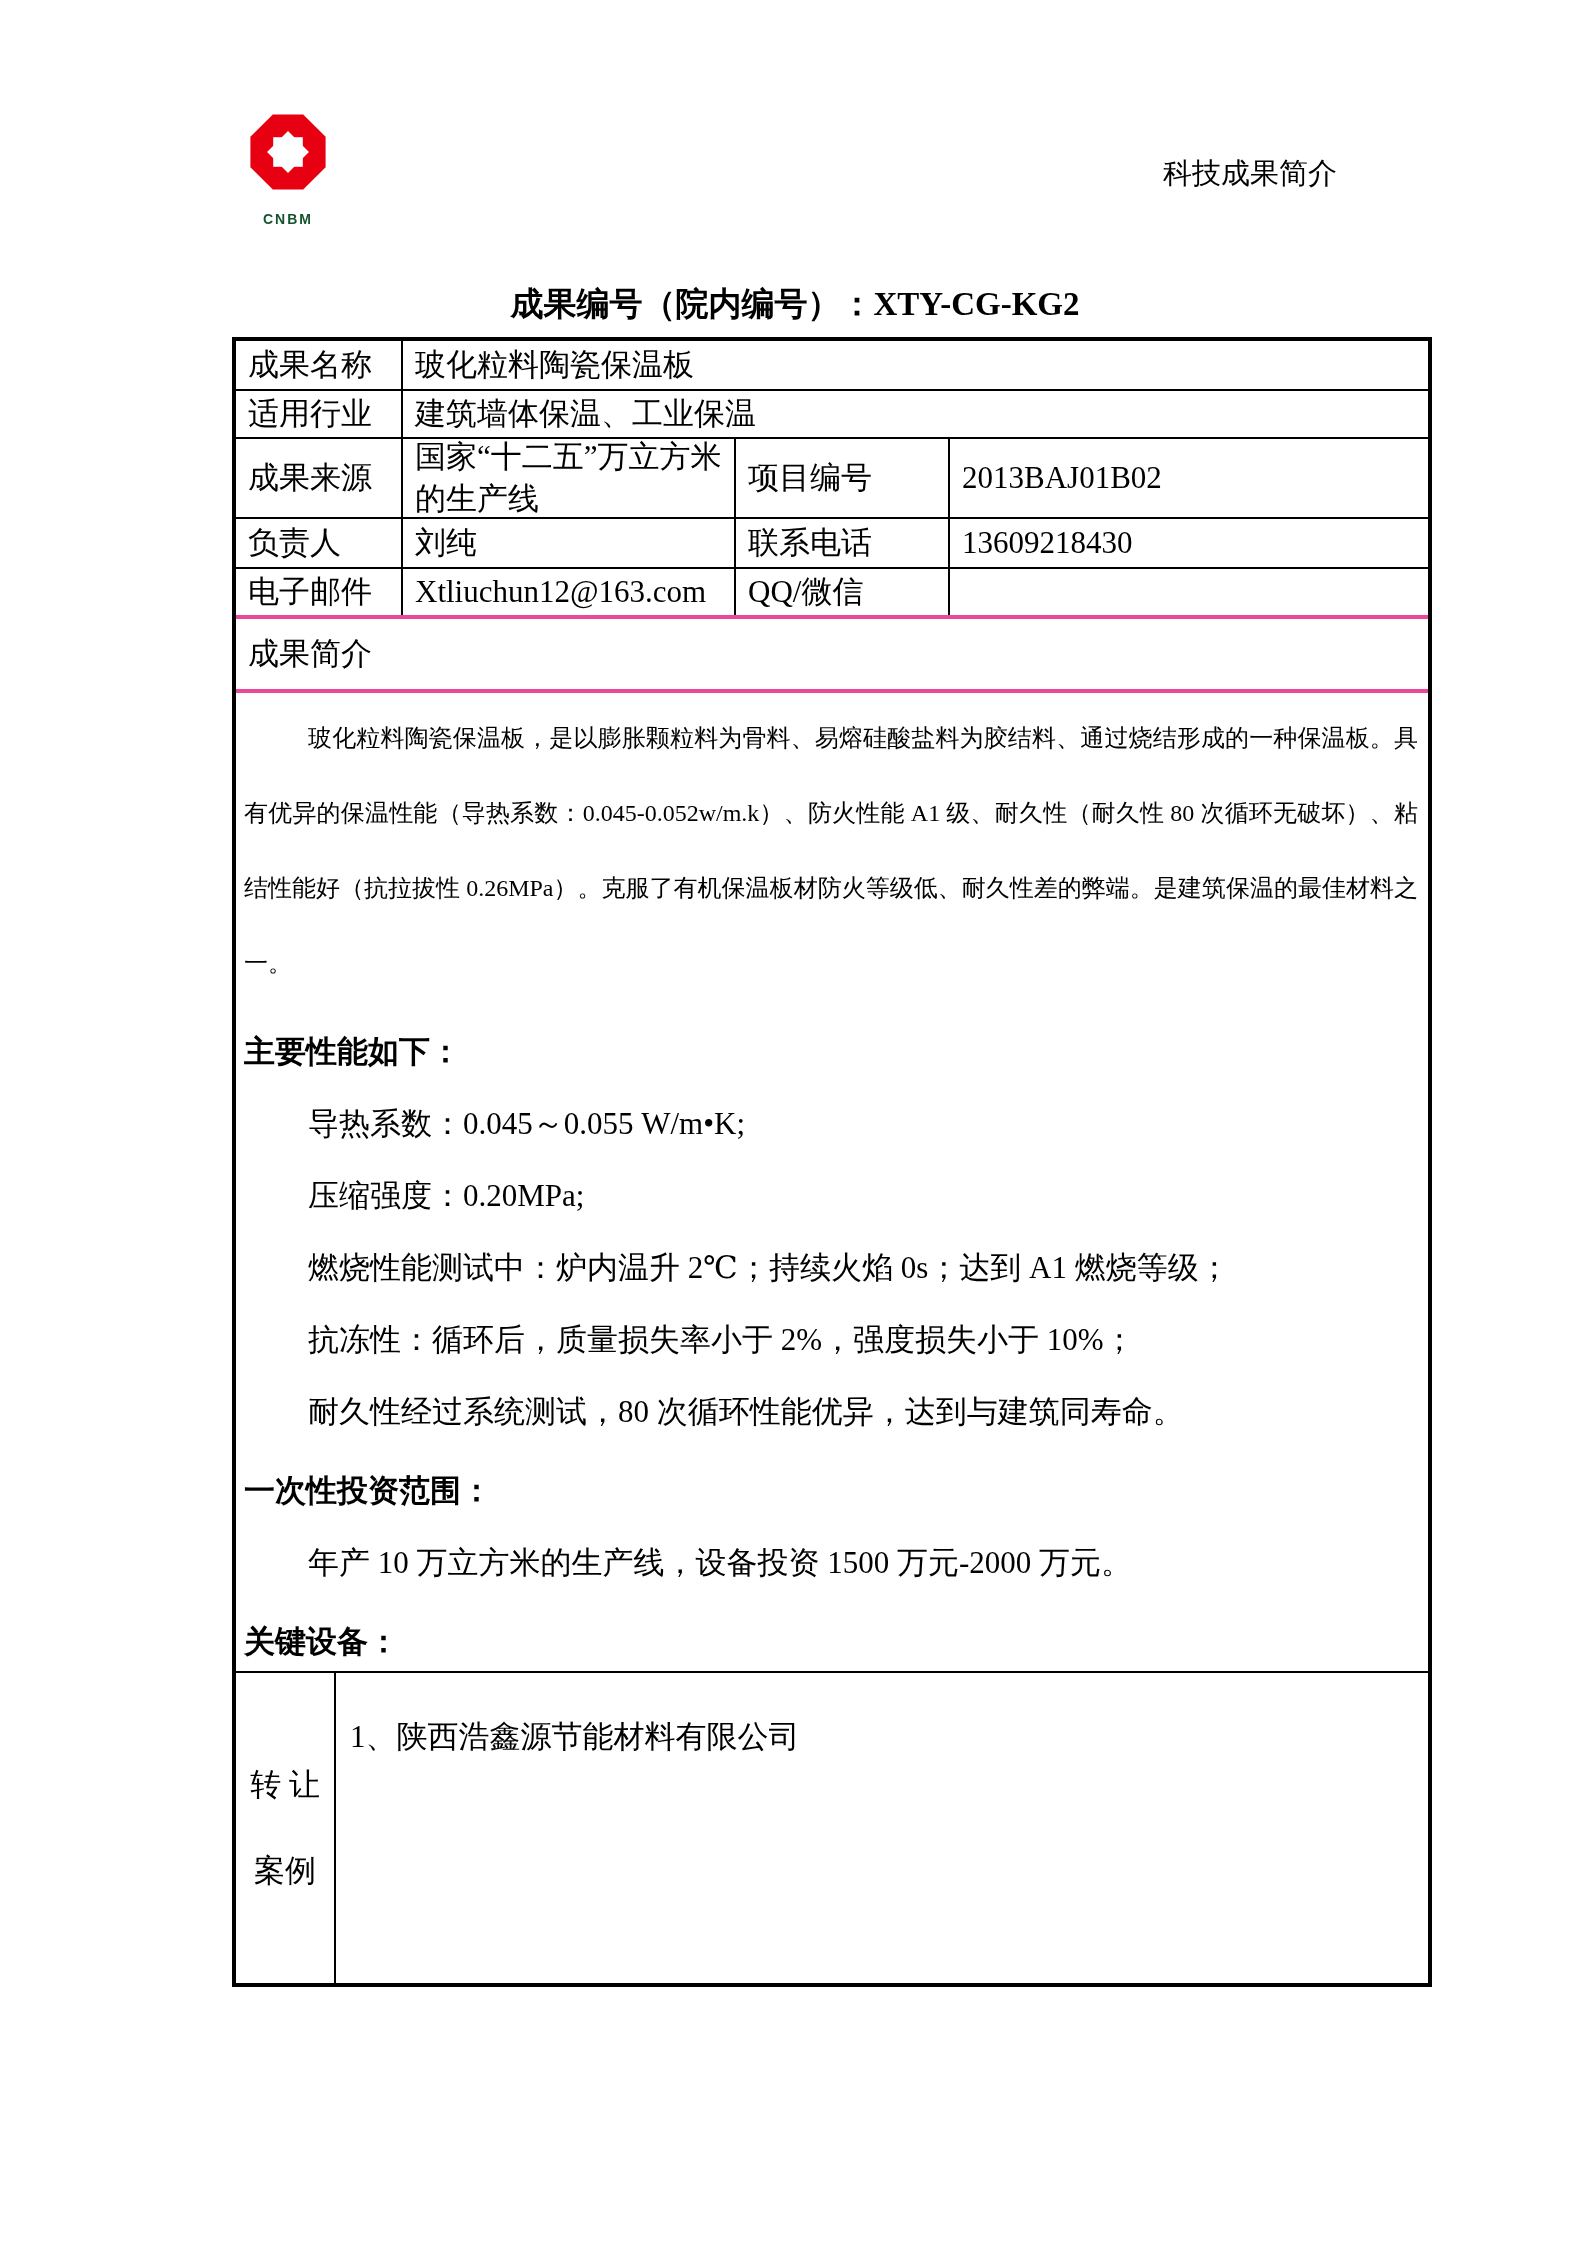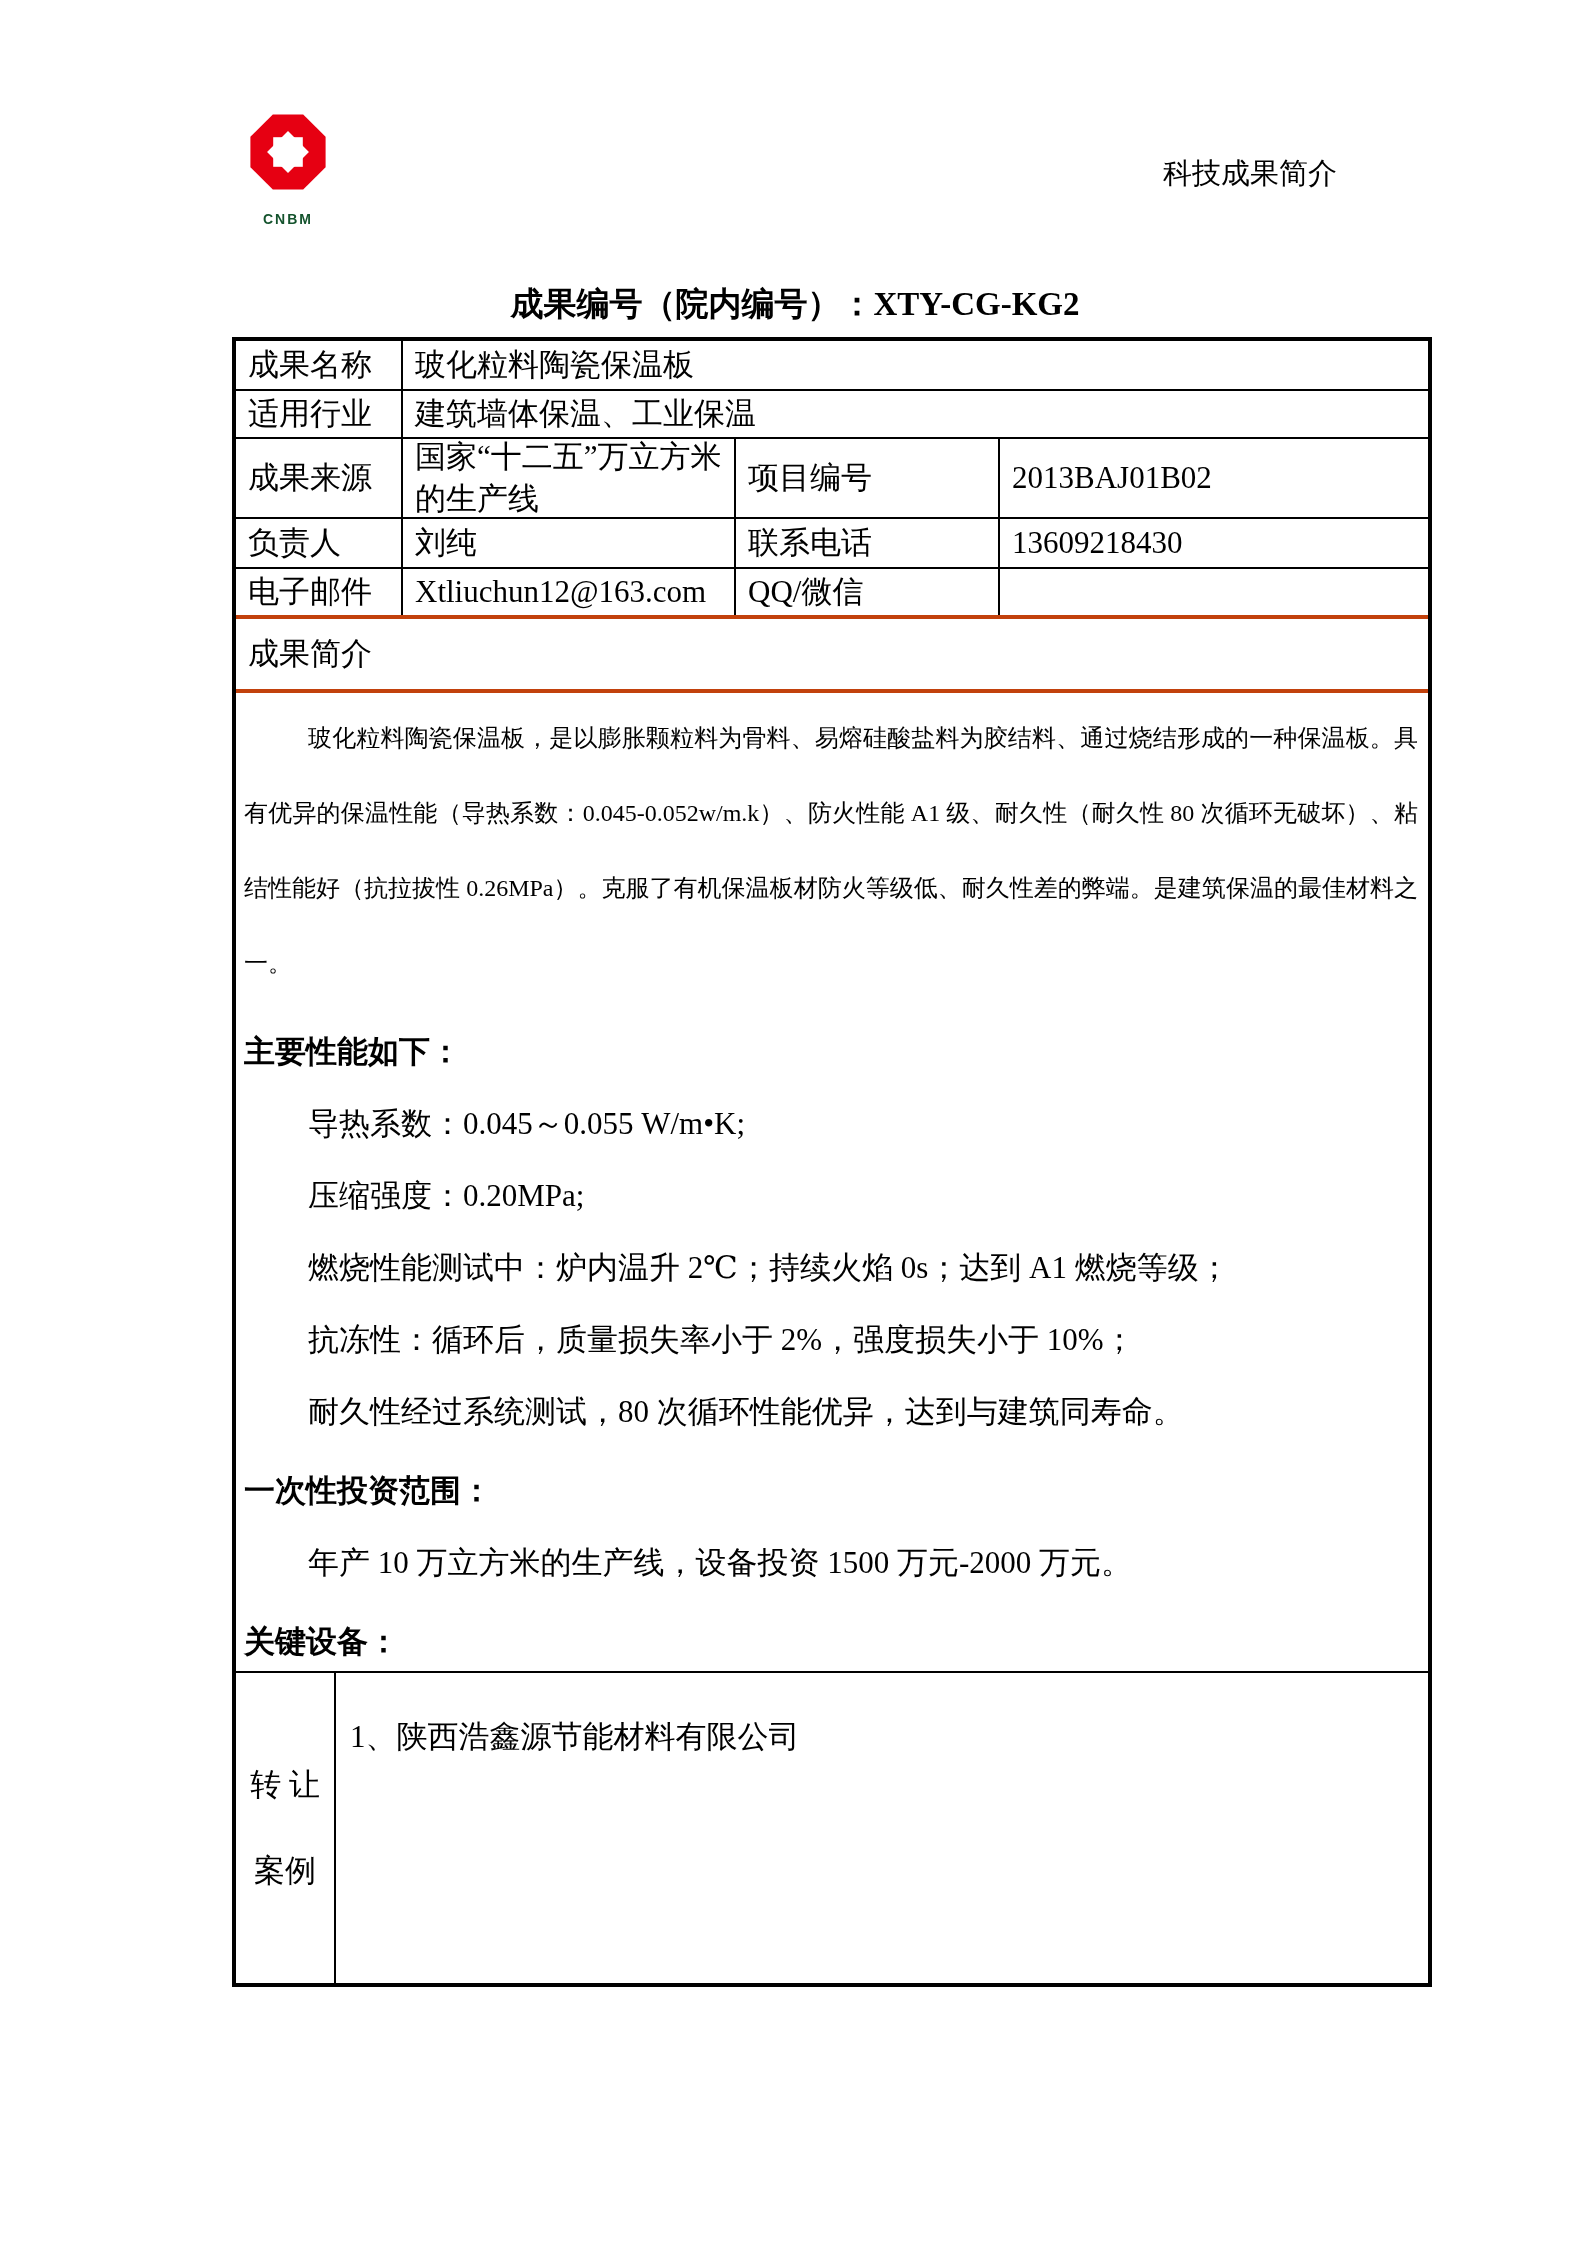--- a/index.html
+++ b/index.html
@@ -48,33 +48,33 @@
   
   .tbl {
     position: absolute;
     left: 232px; top: 337px;
     width: 1200px;
     border: 4px solid #000;
     background: #fff;
   }
   .row { display: flex; border-top: 2px solid #000; }
   .row:first-child { border-top: none; }
-  .row.thick-top { border-top: 4px solid #c2410c; }
+  .row.thick-top { border-top: 4px solid #ec4899; }
   .cell {
     border-left: 2px solid #000;
     padding: 0 12px;
     display: flex;
     align-items: center;
     font-size: 31px;
     min-width: 0;
   }
   .cell:first-child { border-left: none; }
   .c1 { width: 165px; flex: none; }
   .c2 { width: 333px; flex: none; }
-  .c3 { width: 264px; flex: none; }
+  .c3 { width: 214px; flex: none; }
   .c4 { flex: 1; }
   .span3 { flex: 1; }
   .h48 { height: 48px; }
   .h50 { height: 50px; }
   .h80 { height: 80px; }
   .h74 { height: 74px; }
   .wrap2 { line-height: 42px; }
 
   
   .content-row { }

